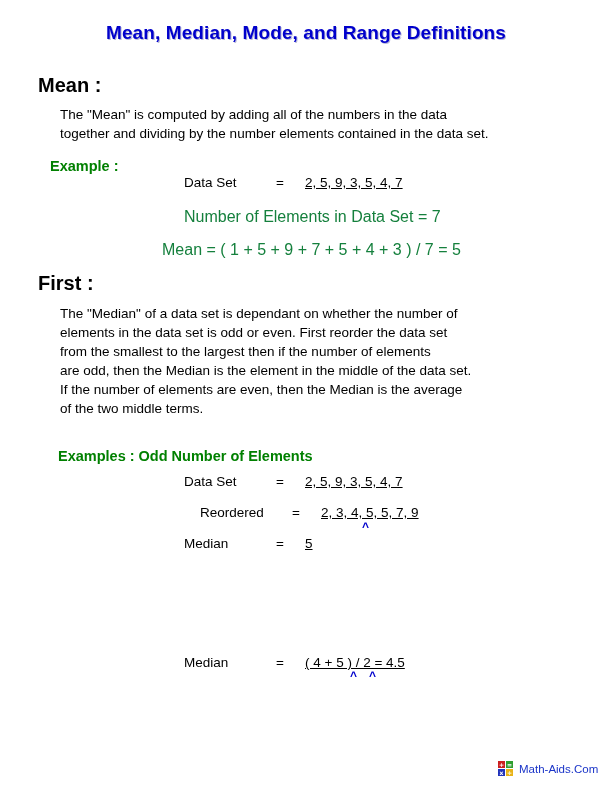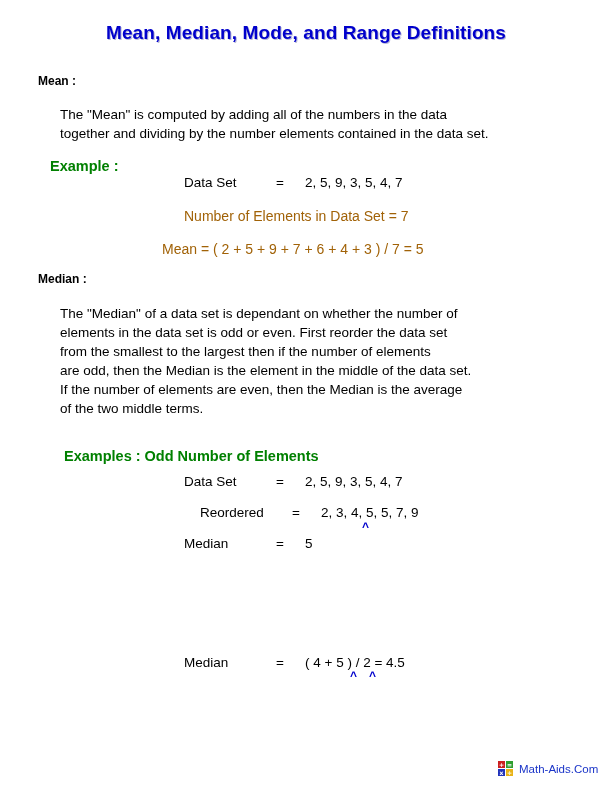--- a/index.html
+++ b/index.html
@@ -33,21 +33,21 @@
     font-weight: bold;
     color: #0000CC;
     letter-spacing: 0.1px;
     text-shadow: 1px 1px 0 #b9b9d8;
   }
 
   
   .section-head {
     position: absolute;
     left: 38px;
-    font-size: 12px;
+    font-size: 20px;
     font-weight: bold;
     color: #000000;
   }
 
   .green-head {
     position: absolute;
     font-size: 14.5px;
     font-weight: bold;
     color: #008000;
   }
@@ -71,26 +71,27 @@
   }
   .row .lbl {
     display: inline-block;
   }
   .row .eq {
     display: inline-block;
     text-align: left;
   }
   .row .val {
     display: inline-block;
+    text-decoration: underline;
   }
 
   .freeline {
     position: absolute;
-    font-size: 14px;
-    color: #a16207;
+    font-size: 16px;
+    color: #15803d;
     white-space: nowrap;
   }
 
   
   .caret {
     position: absolute;
     font-size: 12px;
     font-weight: bold;
     color: #0000CC;
     line-height: 1;
@@ -149,32 +150,32 @@
 together and dividing by the number elements contained in the data set.</div>
 
   <div class="green-head" style="top:158px; left:50px;">Example :</div>
 
   <div class="row" style="top:175px; left:184px;">
     <span class="lbl" style="width:92px;">Data Set</span><span class="eq" style="width:29px;">=</span><span class="val">2, 5, 9, 3, 5, 4, 7</span>
   </div>
 
   <div class="freeline" style="top:208px; left:184px;">Number of Elements in Data Set  =  7</div>
 
-  <div class="freeline" style="top:241px; left:162px;">Mean = ( 2 + 5 + 9 + 7 + 6 + 4 + 3 ) / 7  =  5</div>
-
-  <div class="section-head" style="top:272px;">Median :</div>
+  <div class="freeline" style="top:241px; left:162px;">Mean = ( 1 + 5 + 9 + 7 + 5 + 4 + 3 ) / 7  =  5</div>
+
+  <div class="section-head" style="top:272px;">First :</div>
 
   <div class="body-text" style="top:304px; width:540px;">The "Median" of a data set is dependant on whether the number of
 elements in the data set is odd or even. First reorder the data set
 from the smallest to the largest then if the number of elements
 are odd, then the Median is the element in the middle of the data set.
 If the number of elements are even, then the Median is the average
 of the two middle terms.</div>
 
-  <div class="green-head" style="top:448px; left:64px;">Examples : Odd Number of Elements</div>
+  <div class="green-head" style="top:448px; left:58px;">Examples : Odd Number of Elements</div>
 
   <div class="row" style="top:474px; left:184px;">
     <span class="lbl" style="width:92px;">Data Set</span><span class="eq" style="width:29px;">=</span><span class="val">2, 5, 9, 3, 5, 4, 7</span>
   </div>
 
   <div class="row" style="top:505px; left:200px;">
     <span class="lbl" style="width:92px;">Reordered</span><span class="eq" style="width:29px;">=</span><span class="val">2, 3, 4, 5, 5, 7, 9</span>
   </div>
 
   <div class="caret" style="top:521px; left:362px;">^</div>

